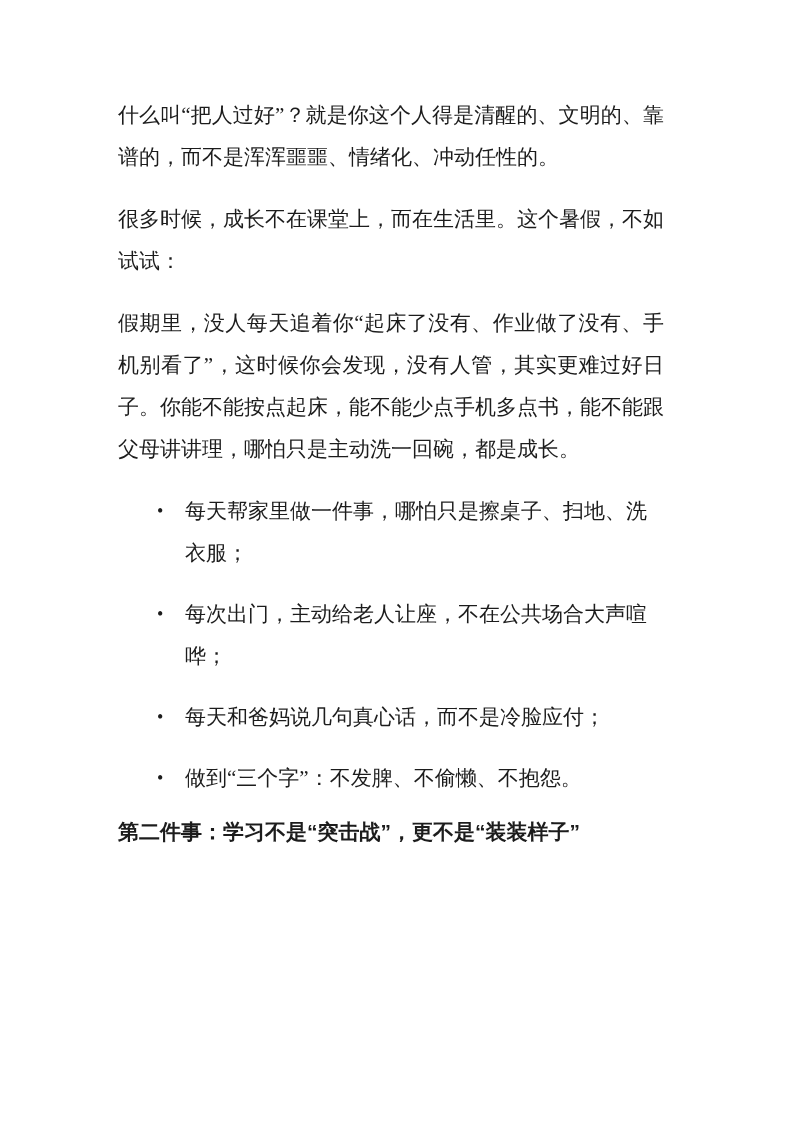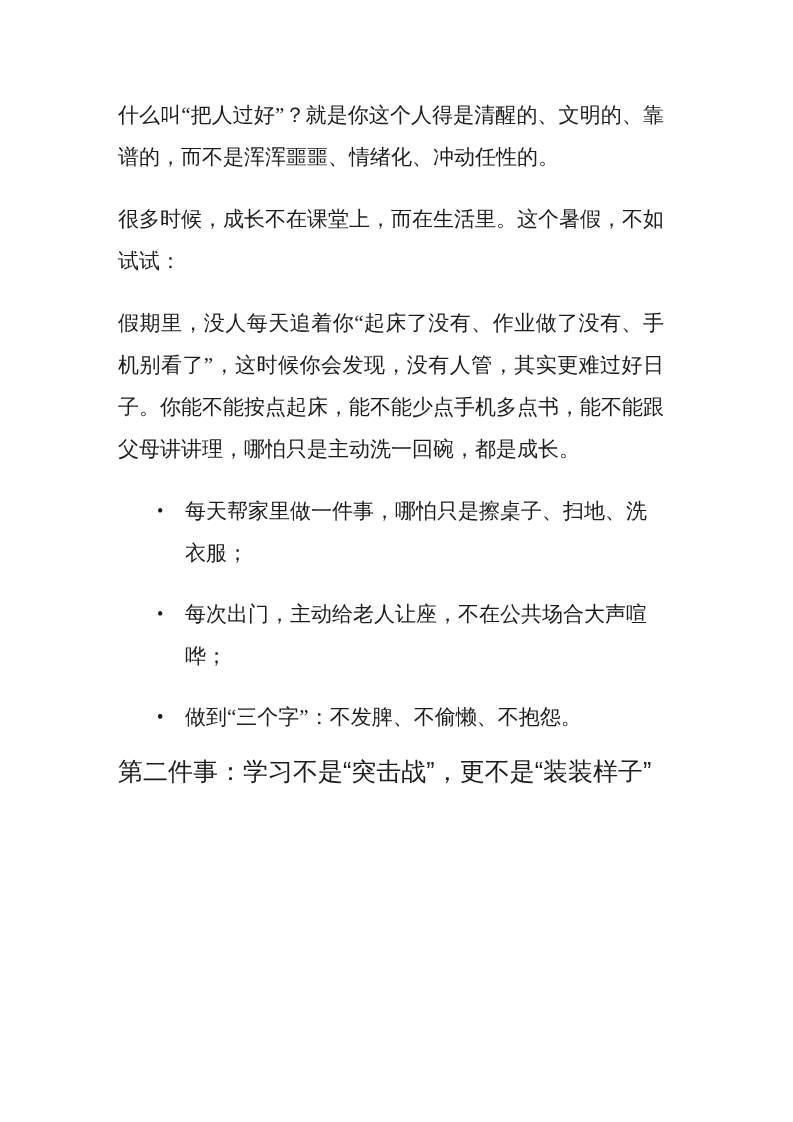--- a/index.html
+++ b/index.html
@@ -41,22 +41,22 @@
     margin-bottom: 0;
   }
   .bullet-dot {
     position: absolute;
     left: 39px;
     top: 0;
     font-size: 18px;
   }
   .section-heading {
     font-family: "Liberation Sans", "DejaVu Sans", sans-serif;
-    font-weight: normal;
-    font-size: 25px;
+    font-weight: bold;
+    font-size: 21px;
     line-height: 42px;
     margin: 0 0 20px 0;
   }
 </style>
 </head>
 <body>
 
 <div class="page">
 
   <p class="para">什么叫“把人过好”？就是你这个人得是清醒的、文明的、靠谱的，而不是浑浑噩噩、情绪化、冲动任性的。</p>
@@ -69,20 +69,21 @@
     <li class="bullet-item">
       <span class="bullet-dot">•</span>
       <span>每天帮家里做一件事，哪怕只是擦桌子、扫地、洗衣服；</span>
     </li>
     <li class="bullet-item">
       <span class="bullet-dot">•</span>
       <span>每次出门，主动给老人让座，不在公共场合大声喧哗；</span>
     </li>
     <li class="bullet-item">
       <span class="bullet-dot">•</span>
+      <span>每天和爸妈说几句真心话，而不是冷脸应付；</span>
     </li>
     <li class="bullet-item">
       <span class="bullet-dot">•</span>
       <span>做到“三个字”：不发脾、不偷懒、不抱怨。</span>
     </li>
   </ul>
 
 
   <h2 class="section-heading">第二件事：学习不是“突击战”，更不是“装装样子”</h2>
 

